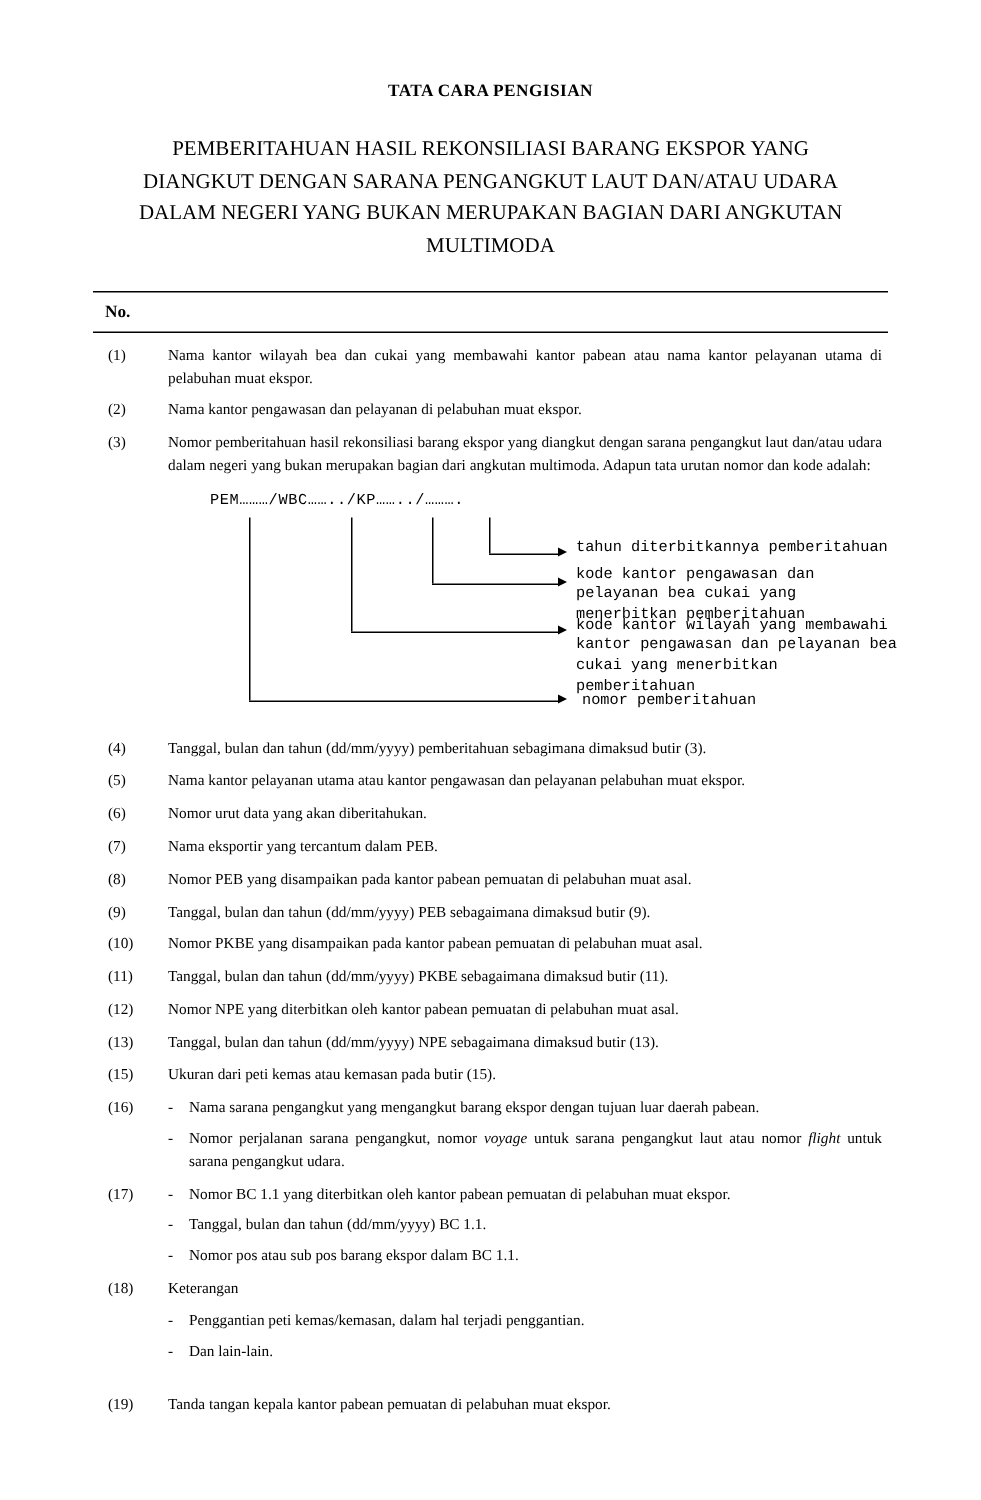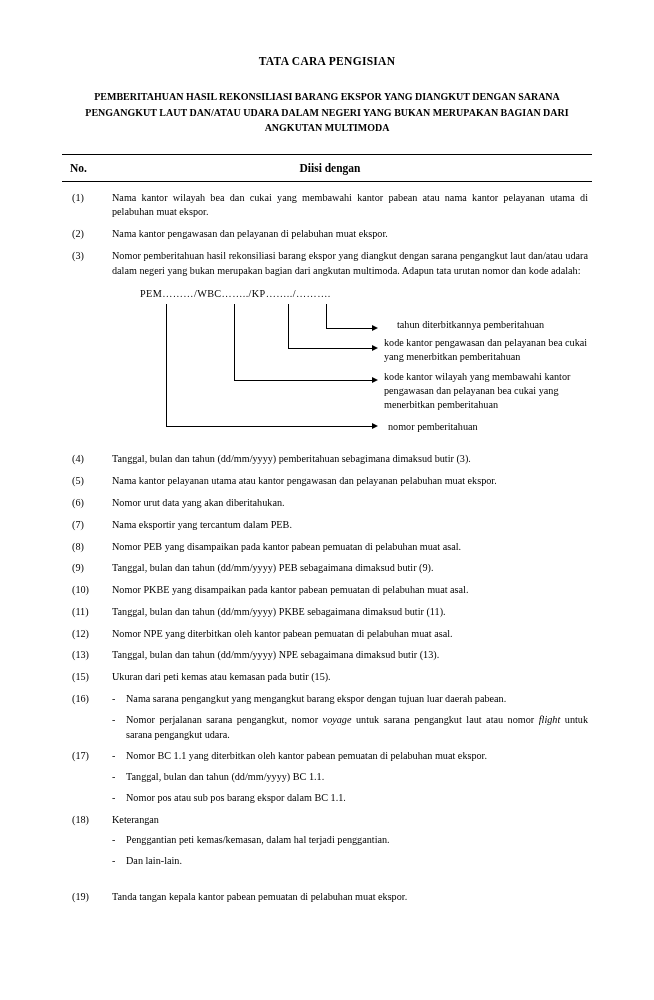--- a/index.html
+++ b/index.html
@@ -24,22 +24,22 @@
   }
   .doc-title {
     text-align: center;
     font-weight: bold;
     font-size: 11.5px;
     letter-spacing: 0.3px;
     margin: 0 0 22px 0;
   }
   .doc-subtitle {
     text-align: center;
-    font-weight: bold;
-    font-size: 10px;
+    font-weight: normal;
+    font-size: 14px;
     line-height: 1.55;
     margin: 0 auto 18px auto;
     width: 94%;
   }
   .rule {
     border: none;
     border-top: 1px solid #000;
     margin: 0;
   }
   .rule.thin { border-top-width: 1px; }
@@ -96,20 +96,21 @@
   }
   .sub:last-child { margin-bottom: 0; }
   em.it { font-style: italic; }
 
   
   .diagram {
     position: relative;
     margin: 10px 0 6px 0;
     height: 158px;
     font-size: 10.2px;
+    font-family: Liberation Mono, monospace;
   }
   .diagram .code-line {
     position: absolute;
     left: 78px;
     top: 0;
     letter-spacing: 0.4px;
     white-space: nowrap;
   }
   .d-label {
     position: absolute;
@@ -140,21 +141,20 @@
 <div class="page">
 
   <div class="doc-title">TATA CARA PENGISIAN</div>
 
   <div class="doc-subtitle">PEMBERITAHUAN HASIL REKONSILIASI BARANG EKSPOR YANG DIANGKUT DENGAN SARANA PENGANGKUT LAUT DAN/ATAU UDARA DALAM NEGERI YANG BUKAN MERUPAKAN BAGIAN DARI ANGKUTAN MULTIMODA</div>
 
   <hr class="rule">
 
   <div class="head-row">
     <div class="head-no">No.</div>
-    <div class="head-desc">Diisi dengan</div>
   </div>
 
   <hr class="rule thin">
 
   <div class="rows">
 
     <div class="row">
       <div class="num">(1)</div>
       <div class="txt">Nama kantor wilayah bea dan cukai yang membawahi kantor pabean atau nama kantor pelayanan utama di pelabuhan muat ekspor.</div>
     </div>
@@ -181,21 +181,21 @@
       <div class="arrow-r" style="left:310px; top:56.5px;"></div>
 
       <div class="v-line" style="left:172px; top:16px; height:76px;"></div>
       <div class="h-line" style="left:172px; top:92px; width:138px;"></div>
       <div class="arrow-r" style="left:310px; top:88.5px;"></div>
 
       <div class="v-line" style="left:104px; top:16px; height:122px;"></div>
       <div class="h-line" style="left:104px; top:138px; width:206px;"></div>
       <div class="arrow-r" style="left:310px; top:134.5px;"></div>
 
-      <div class="d-label" style="left:335px; top:30px; width:215px;">tahun diterbitkannya pemberitahuan</div>
+      <div class="d-label" style="left:322px; top:30px; width:215px;">tahun diterbitkannya pemberitahuan</div>
       <div class="d-label" style="left:322px; top:82px; width:215px;">kode kantor wilayah yang membawahi kantor pengawasan dan pelayanan bea cukai yang menerbitkan pemberitahuan</div>
       <div class="d-label" style="left:322px; top:48px; width:215px;">kode kantor pengawasan dan pelayanan bea cukai yang menerbitkan pemberitahuan</div>
       <div class="d-label" style="left:326px; top:132px; width:215px;">nomor pemberitahuan</div>
     </div>
 
     <div class="row">
       <div class="num">(4)</div>
       <div class="txt">Tanggal,  bulan dan tahun (dd/mm/yyyy) pemberitahuan sebagimana dimaksud butir (3).</div>
     </div>
 

